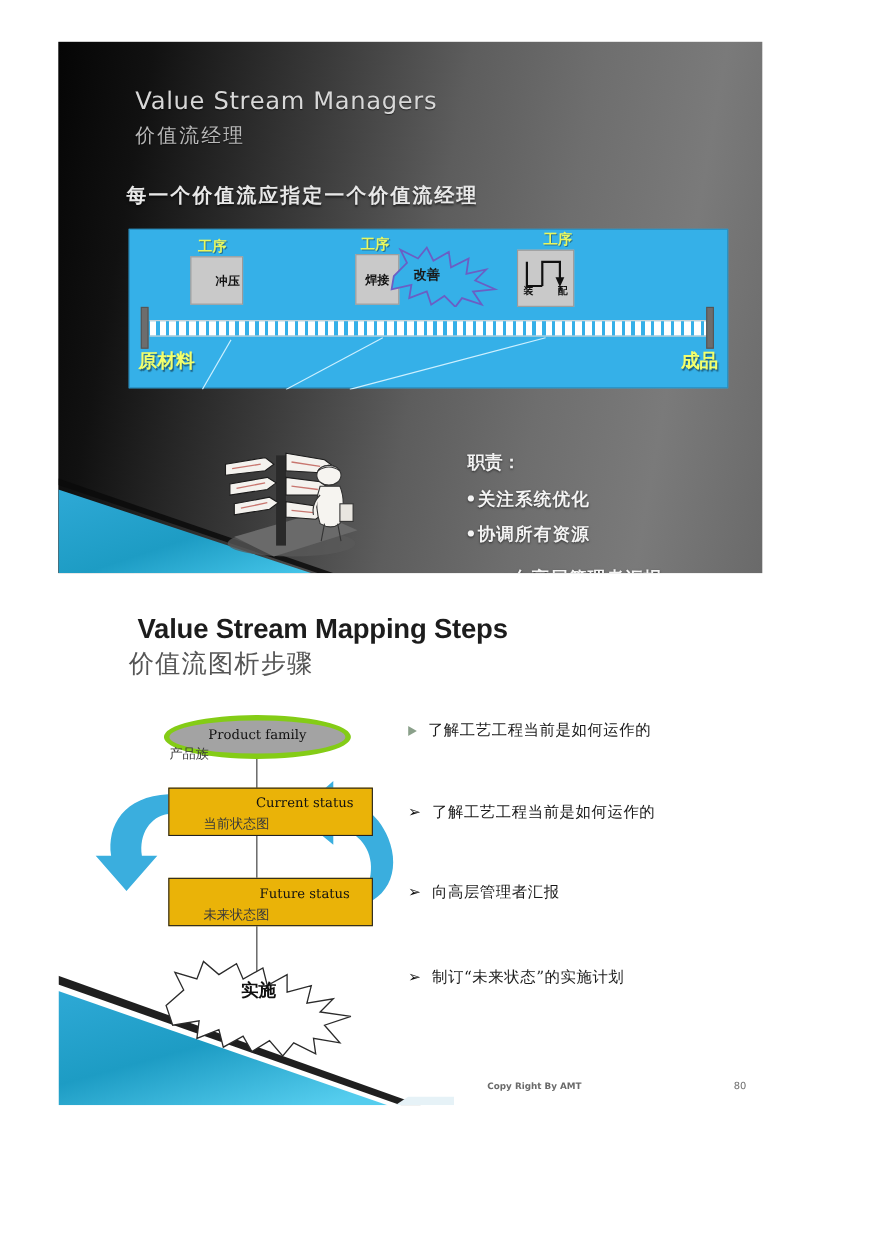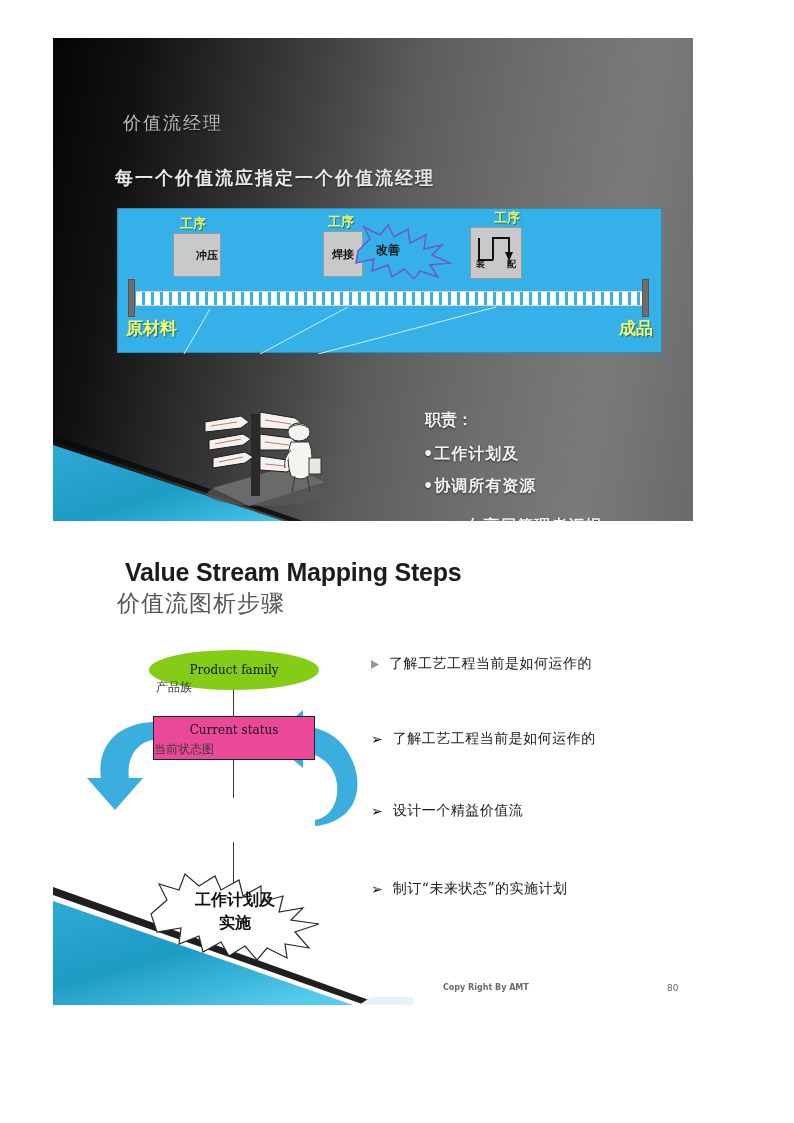--- a/index.html
+++ b/index.html
@@ -121,34 +121,34 @@
     font-size: 25px; font-weight: 700; color: #1c1c1c;
     font-family: "Liberation Sans", sans-serif; letter-spacing: -.2px;
   }
   #s2-title-cn {
     position: absolute; left: 64px; top: 48px;
     font-size: 23px; color: #555; letter-spacing: 1px;
     font-family: "DejaVu Sans", sans-serif;
   }
   #node-ellipse {
     position: absolute; left: 96px; top: 110px;
-    width: 170px; height: 40px; border: 7px solid #84cc16;
-    border-radius: 50%; background: #84cc16;
+    width: 170px; height: 40px; border: 5px solid #84cc16;
+    border-radius: 50%; background: #a3a3a3;
   }
   .node-en {
     position: absolute; width: 100%; text-align: center;
     font-size: 12px; color: #111; font-family: "DejaVu Serif", serif;
   }
   .node-cn {
     position: absolute; width: 100%; 
     font-size: 12px; color: #3a3a3a; font-family: "DejaVu Sans", sans-serif;
   }
   .flow-box {
-    position: absolute; left: 100px; width: 162px; height: 44px;
-    border: 1px solid #222; background: #ec4899;
+    position: absolute; left: 100px; width: 186px; height: 44px;
+    border: 1px solid #222; background: #eab308; padding-left: 31px;
   }
   #box-current { top: 176px; }
   #box-future  { top: 258px; }
   .vline { position: absolute; left: 180px; width: 1px; background: #333; }
   #burst-plan { position: absolute; left: 92px; top: 330px; width: 180px; height: 90px; }
   #burst-text {
     position: absolute; left: 92px; top: 348px; width: 180px;
     text-align: center; font-size: 16px; font-weight: 700; color: #111;
     line-height: 1.45; font-family: "DejaVu Sans", sans-serif;
   }
@@ -181,20 +181,21 @@
             <stop offset="0%" stop-color="#2ea9d6"></stop>
             <stop offset="55%" stop-color="#1d9cc4"></stop>
             <stop offset="100%" stop-color="#46c6ea"></stop>
           </linearGradient>
         </defs>
         <polygon points="0,14 230,90 0,90" fill="url(#wg1)"></polygon>
         <polygon points="0,10 236,90 250,90 0,4" fill="#0a0a0a" opacity="0.85"></polygon>
       </svg>
     </div>
 
+    <div id="s1-title-en">Value Stream Managers</div>
     <div id="s1-title-cn">价值流经理</div>
     <div id="s1-lead">每一个价值流应指定一个价值流经理</div>
 
     <div id="vs-panel">
 
       <svg width="545" height="145" style="position:absolute;left:0;top:0;pointer-events:none">
         <line x1="92" y1="100" x2="66" y2="145" stroke="#cdf0ff" stroke-width="1"></line>
         <line x1="230" y1="98" x2="142" y2="145" stroke="#cdf0ff" stroke-width="1"></line>
         <line x1="378" y1="98" x2="200" y2="145" stroke="#cdf0ff" stroke-width="1"></line>
       </svg>
@@ -254,21 +255,21 @@
         <path d="M86,22 q10,-7 20,0 q-2,-4 -10,-5 q-8,1 -10,5z" fill="#fff"></path>
         <path d="M88,36 q-6,16 0,34 q10,6 18,0 q6,-20 0,-34 z"></path>
         <path d="M88,44 q-8,8 -6,18"></path>
         <path d="M92,70 l-3,16 M104,70 l3,16"></path>
       </g>
       <rect x="106" y="52" width="12" height="16" fill="#e9e6e0" stroke="#333"></rect>
     </svg>
     <div id="vsm-caption">价值流经理</div>
 
     <div id="resp-head">职责：</div>
-    <div class="resp-item" style="top:406px;">•工作计划及</div>
+    <div class="resp-item" style="top:406px;">•关注系统优化</div>
     <div class="resp-item" style="top:438px;">•协调所有资源</div>
     <div class="resp-item" style="top:478px;margin-left:32px;">•向高层管理者汇报</div>
 
   </div>
 
   <div id="slide2">
 
     <div id="s2-title-en">Value Stream Mapping Steps</div>
     <div id="s2-title-cn">价值流图析步骤</div>
 
@@ -285,20 +286,24 @@
     <div id="node-ellipse">
       <div class="node-en" style="top:6px;">Product family</div>
       <div class="node-cn" style="top:22px;">产品族</div>
     </div>
 
     <div id="box-current" class="flow-box">
       <div class="node-en" style="top:6px;">Current status</div>
       <div class="node-cn" style="top:24px;">当前状态图</div>
     </div>
 
+    <div id="box-future" class="flow-box">
+      <div class="node-en" style="top:6px;">Future status</div>
+      <div class="node-cn" style="top:24px;">未来状态图</div>
+    </div>
 
     <div id="s2-wedge">
       <svg width="360" height="120" viewBox="0 0 360 120">
         <defs>
           <linearGradient id="wg2" x1="0" y1="0" x2="0.8" y2="1">
             <stop offset="0%" stop-color="#2ea9d6"></stop>
             <stop offset="50%" stop-color="#1d9cc4"></stop>
             <stop offset="100%" stop-color="#55cdee"></stop>
           </linearGradient>
         </defs>
@@ -307,39 +312,38 @@
         <polygon points="306,120 360,120 360,112 318,112" fill="#e6f2f7"></polygon>
       </svg>
     </div>
 
     <svg id="burst-plan" viewBox="0 0 180 90">
       <polygon points="6,44 22,30 14,14 34,20 40,4 54,16 70,6 76,20 94,10 98,26 116,16
                        116,32 138,26 134,42 158,38 146,50 174,54 150,62 164,78 140,74 142,88
                        122,78 112,90 100,76 84,86 76,72 58,82 54,66 34,74 36,58 12,62" fill="#ffffff" stroke="#2b2b2b" stroke-width="1.2"></polygon>
     </svg>
     <div id="burst-text">
-      <div>工作计划及</div>
       <div>实施</div>
     </div>
 
     <div class="bullet-row" style="top:115px;">
       <svg class="bullet-mark-small" viewBox="0 0 8 9">
         <polygon points="0,0 8,4.5 0,9" fill="#8aa08a"></polygon>
       </svg>
       <span class="bullet-text">了解工艺工程当前是如何运作的</span>
     </div>
 
     <div class="bullet-row" style="top:190px;">
       <span class="bullet-mark">➢</span>
       <span class="bullet-text">了解工艺工程当前是如何运作的</span>
     </div>
 
     <div class="bullet-row" style="top:262px;">
       <span class="bullet-mark">➢</span>
-      <span class="bullet-text">设计一个精益价值流</span>
+      <span class="bullet-text">向高层管理者汇报</span>
     </div>
 
     <div class="bullet-row" style="top:340px;">
       <span class="bullet-mark">➢</span>
       <span class="bullet-text">制订“未来状态”的实施计划</span>
     </div>
 
     <div class="footer-copy" id="s2-copy">Copy Right By AMT</div>
     <div class="footer-num" id="s2-num">80</div>
   </div>

